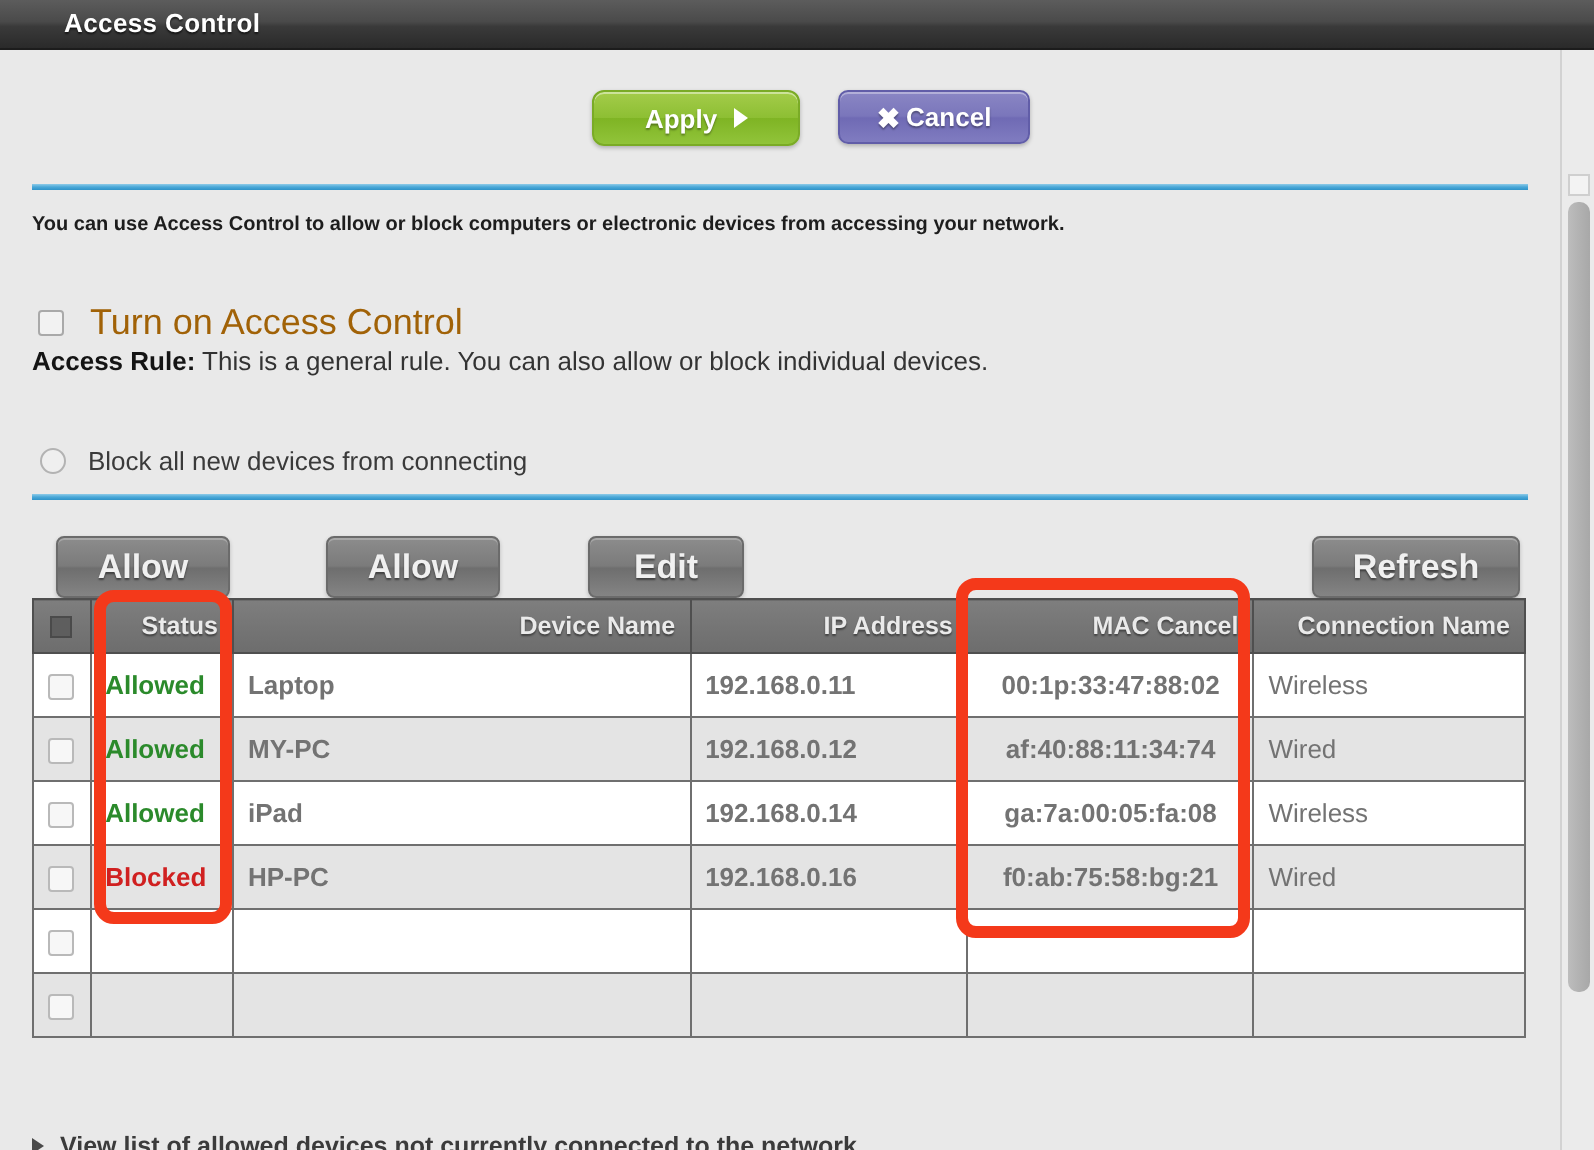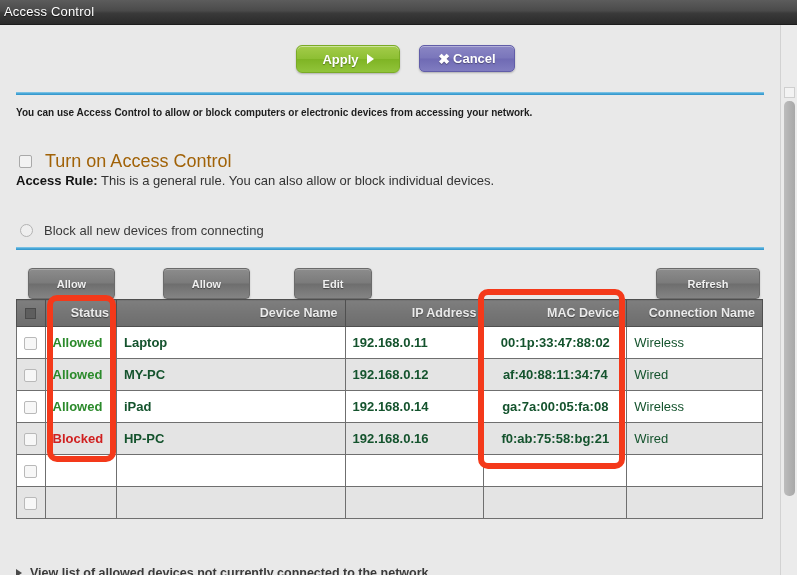--- a/index.html
+++ b/index.html
@@ -22,24 +22,24 @@
   
   .titlebar {
     position: absolute;
     top: 0; left: 0;
     width: 797px; height: 25px;
     background: linear-gradient(to bottom, #5c5c5c 0%, #4a4a4a 45%, #3a3a3a 55%, #2a2a2a 100%);
     border-bottom: 1px solid #1c1c1c;
   }
   .titlebar-text {
     position: absolute;
-    left: 4px; top: 4px;
+    left: 32px; top: 4px;
     color: #ffffff;
     font-size: 13px;
-    font-weight: normal;
+    font-weight: bold;
     letter-spacing: 0.2px;
     text-shadow: 0 1px 1px rgba(0,0,0,.6);
   }
 
   
   .content {
     position: absolute;
     top: 25px; left: 0;
     width: 779px;
     height: 550px;
@@ -193,21 +193,21 @@
     width: 779px; height: 28px;
   }
   .gbtn {
     position: absolute;
     height: 31px;
     border-radius: 4px;
     background: linear-gradient(to bottom, #8c8c8c 0%, #7b7b7b 48%, #6e6e6e 52%, #848484 100%);
     border: 1px solid #6b6b6b;
     box-shadow: inset 0 1px 0 rgba(255,255,255,.25), 0 1px 2px rgba(0,0,0,.2);
     color: #f0f0f0;
-    font-size: 11px;
+    font-size: 17px;
     font-weight: bold;
     text-shadow: 0 1px 1px rgba(0,0,0,.45);
     display: flex;
     align-items: center;
     justify-content: center;
     cursor: pointer;
     padding: 0;
   }
   .gbtn.allow   { left: 28px;  top: 0; width: 87px; }
   .gbtn.block   { left: 163px; top: 0; width: 87px; }
@@ -235,21 +235,21 @@
     height: 27px;
     border: 1px solid #4f4f4f;
     text-shadow: 0 1px 1px rgba(0,0,0,.45);
     white-space: nowrap;
   }
   table.dev td {
     border: 1px solid #6f6f6f;
     height: 32px;
     padding: 2px 7px;
     font-size: 13px;
-    color: #14532d;
+    color: #737373;
     background: #ffffff;
     overflow: hidden;
     white-space: nowrap;
   }
   table.dev tr.alt td { background: #e4e4e4; }
   table.dev td.cb, table.dev th.cb { width: 28px; padding: 2px 0; text-align: center; }
   .rowcheck {
     width: 13px; height: 13px;
     border: 1px solid #b9b9b9;
     background: #f7f7f7;
@@ -386,21 +386,21 @@
     </div>
 
     <div class="tablewrap">
       <table class="dev">
         <thead>
           <tr>
             <th class="cb"><span class="hdrcheck"></span></th>
             <th class="status-h">Status</th>
             <th class="devname-h">Device Name</th>
             <th class="ip-h">IP Address</th>
-            <th class="mac-h">MAC Device</th>
+            <th class="mac-h">MAC Cancel</th>
             <th class="conn-h">Connection Name</th>
           </tr>
         </thead>
         <tbody>
           <tr>
             <td class="cb"><span class="rowcheck"></span></td>
             <td class="status allowed">Allowed</td>
             <td class="devname">Laptop</td>
             <td class="ip">192.168.0.11</td>
             <td class="mac">00:1p:33:47:88:02</td>

